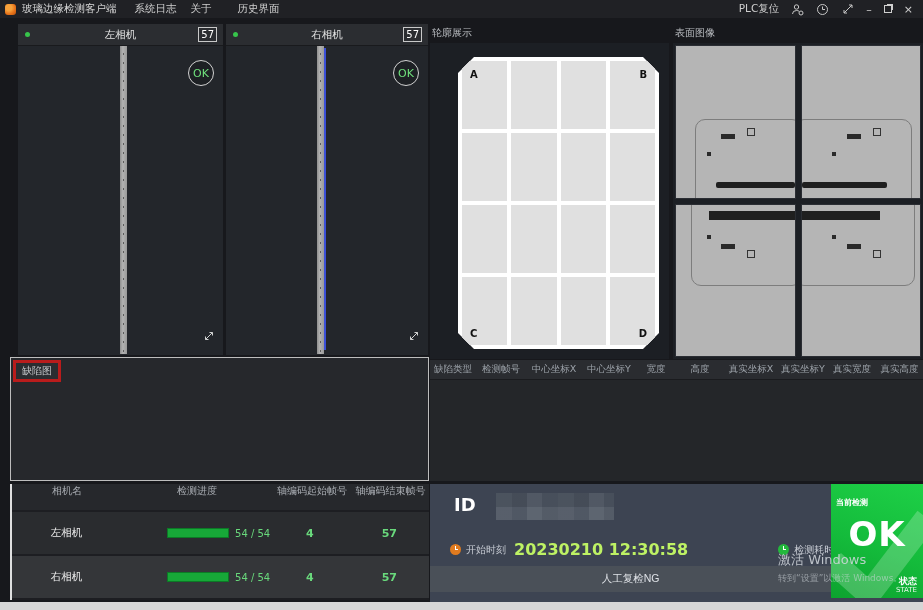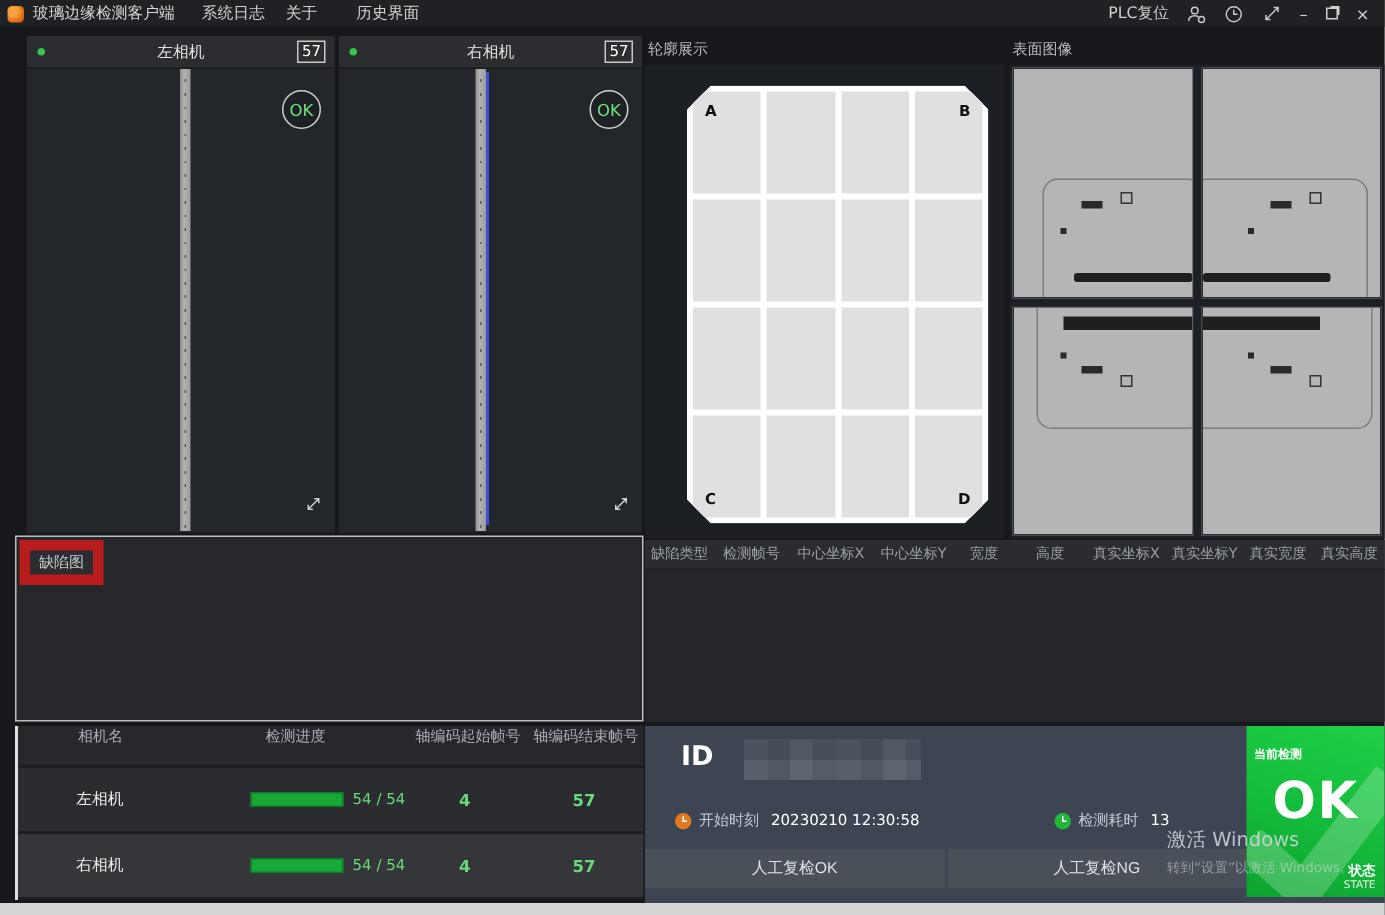--- a/index.html
+++ b/index.html
@@ -80,21 +80,21 @@
   .chip { position:absolute; background:#2a2a2a; }
   .quad .c1 { width:14px; height:5px; left:38%; top:58%; }
   .quad .c2 { width:8px;  height:8px; left:60%; top:54%; border:1px solid #333; background:transparent; }
   .quad .c3 { width:4px;  height:4px; left:26%; top:70%; }
   .q-bl .c1,.q-br .c1 { top:26%; } .q-bl .c2,.q-br .c2 { top:30%; } .q-bl .c3,.q-br .c3 { top:20%; }
 
   
   .defect-img { position:absolute; left:10px; top:357px; width:419px; height:124px;
     background:#26282c; border:1px solid #bdbdbd; }
   .defect-img-label { display:inline-block; margin:2px 0 0 2px; padding:1px 6px;
-    border:7px solid #b91c1c; color:#c7c9cc; font-size:10px; background:#2b2d31; }
+    border:3px solid #b91c1c; color:#c7c9cc; font-size:10px; background:#2b2d31; }
 
   
   .defect-table { position:absolute; left:430px; top:360px; width:493px; height:121px; background:#222428; }
   .dt-head { display:flex; height:20px; align-items:center; background:#2a2c30;
     border-bottom:1px solid #1a1b1e; }
   .dt-head span { color:#9ba1a8; font-size:9.5px; text-align:center; }
   .dt-body { height:101px; background:#242629; }
 
   
   .ptable { position:absolute; left:10px; top:484px; width:419px; height:116px;
@@ -118,21 +118,21 @@
     background:
       repeating-linear-gradient(0deg, rgba(255,255,255,.05) 0 13px, rgba(0,0,0,.06) 13px 27px),
       repeating-linear-gradient(90deg, #525a66 0 16px, #4a525e 16px 31px, #59616d 31px 46px, #4e5662 46px 62px); }
   .meta-row { position:absolute; left:20px; top:56px; display:flex; align-items:center; }
   .meta-ico { width:11px; height:11px; border-radius:50%; margin-right:5px; position:relative; }
   .meta-ico::after { content:""; position:absolute; left:5px; top:2px; width:1px; height:4px; background:#fff; }
   .meta-ico::before { content:""; position:absolute; left:5px; top:5px; width:3px; height:1px; background:#fff; }
   .ico-orange { background:#e07b1f; }
   .ico-green { background:#23b83c; }
   .meta-label { color:#c8ccd4; font-size:10px; margin-right:8px; }
-  .meta-value { color:#ffffff; font-size:10px; font-weight:normal; }
+  .meta-value { color:#bef264; font-size:16px; font-weight:bold; }
   .meta-2 { margin-left:90px; }
   .rc-buttons { position:absolute; left:0; top:82px; width:401px; height:26px; display:flex; gap:2px; }
   .rc-btn { flex:1; background:#4a5058; color:#dfe2e7; font-size:10.5px; border:none;
     display:flex; align-items:center; justify-content:center; cursor:pointer; }
   .badge { position:absolute; right:0; top:0; width:92px; height:114px; overflow:hidden;
     background:linear-gradient(200deg,#1ed047 0%,#14bb3b 55%,#0da22f 100%); }
   .badge-top { position:absolute; left:5px; top:13px; color:#fff; font-size:8px; font-weight:bold; }
   .badge-ok { position:absolute; left:0; right:0; top:30px; text-align:center; color:#fff;
     font-size:34px; font-weight:bold; letter-spacing:1px; }
   .badge-status { position:absolute; right:6px; bottom:4px; text-align:right; color:#fff; }
@@ -337,21 +337,20 @@
     <div class="meta-row">
       <span class="meta-ico ico-orange"></span>
       <span class="meta-label">开始时刻</span>
       <span class="meta-value">20230210 12:30:58</span>
       <span class="meta-ico ico-green meta-2"></span>
       <span class="meta-label">检测耗时</span>
       <span class="meta-value">13</span>
     </div>
 
     <div class="rc-buttons">
-      <button class="rc-btn">人工复检OK</button>
       <button class="rc-btn">人工复检NG</button>
     </div>
 
     <div class="badge">
       <svg width="92" height="88" viewBox="0 0 92 88">
           <polyline points="2,52 38,84 96,8" stroke="rgba(255,255,255,.22)" stroke-width="24" fill="none"></polyline>
         </svg>
       <span class="badge-top">当前检测</span>
       <span class="badge-ok">OK</span>
       <span class="badge-status">

